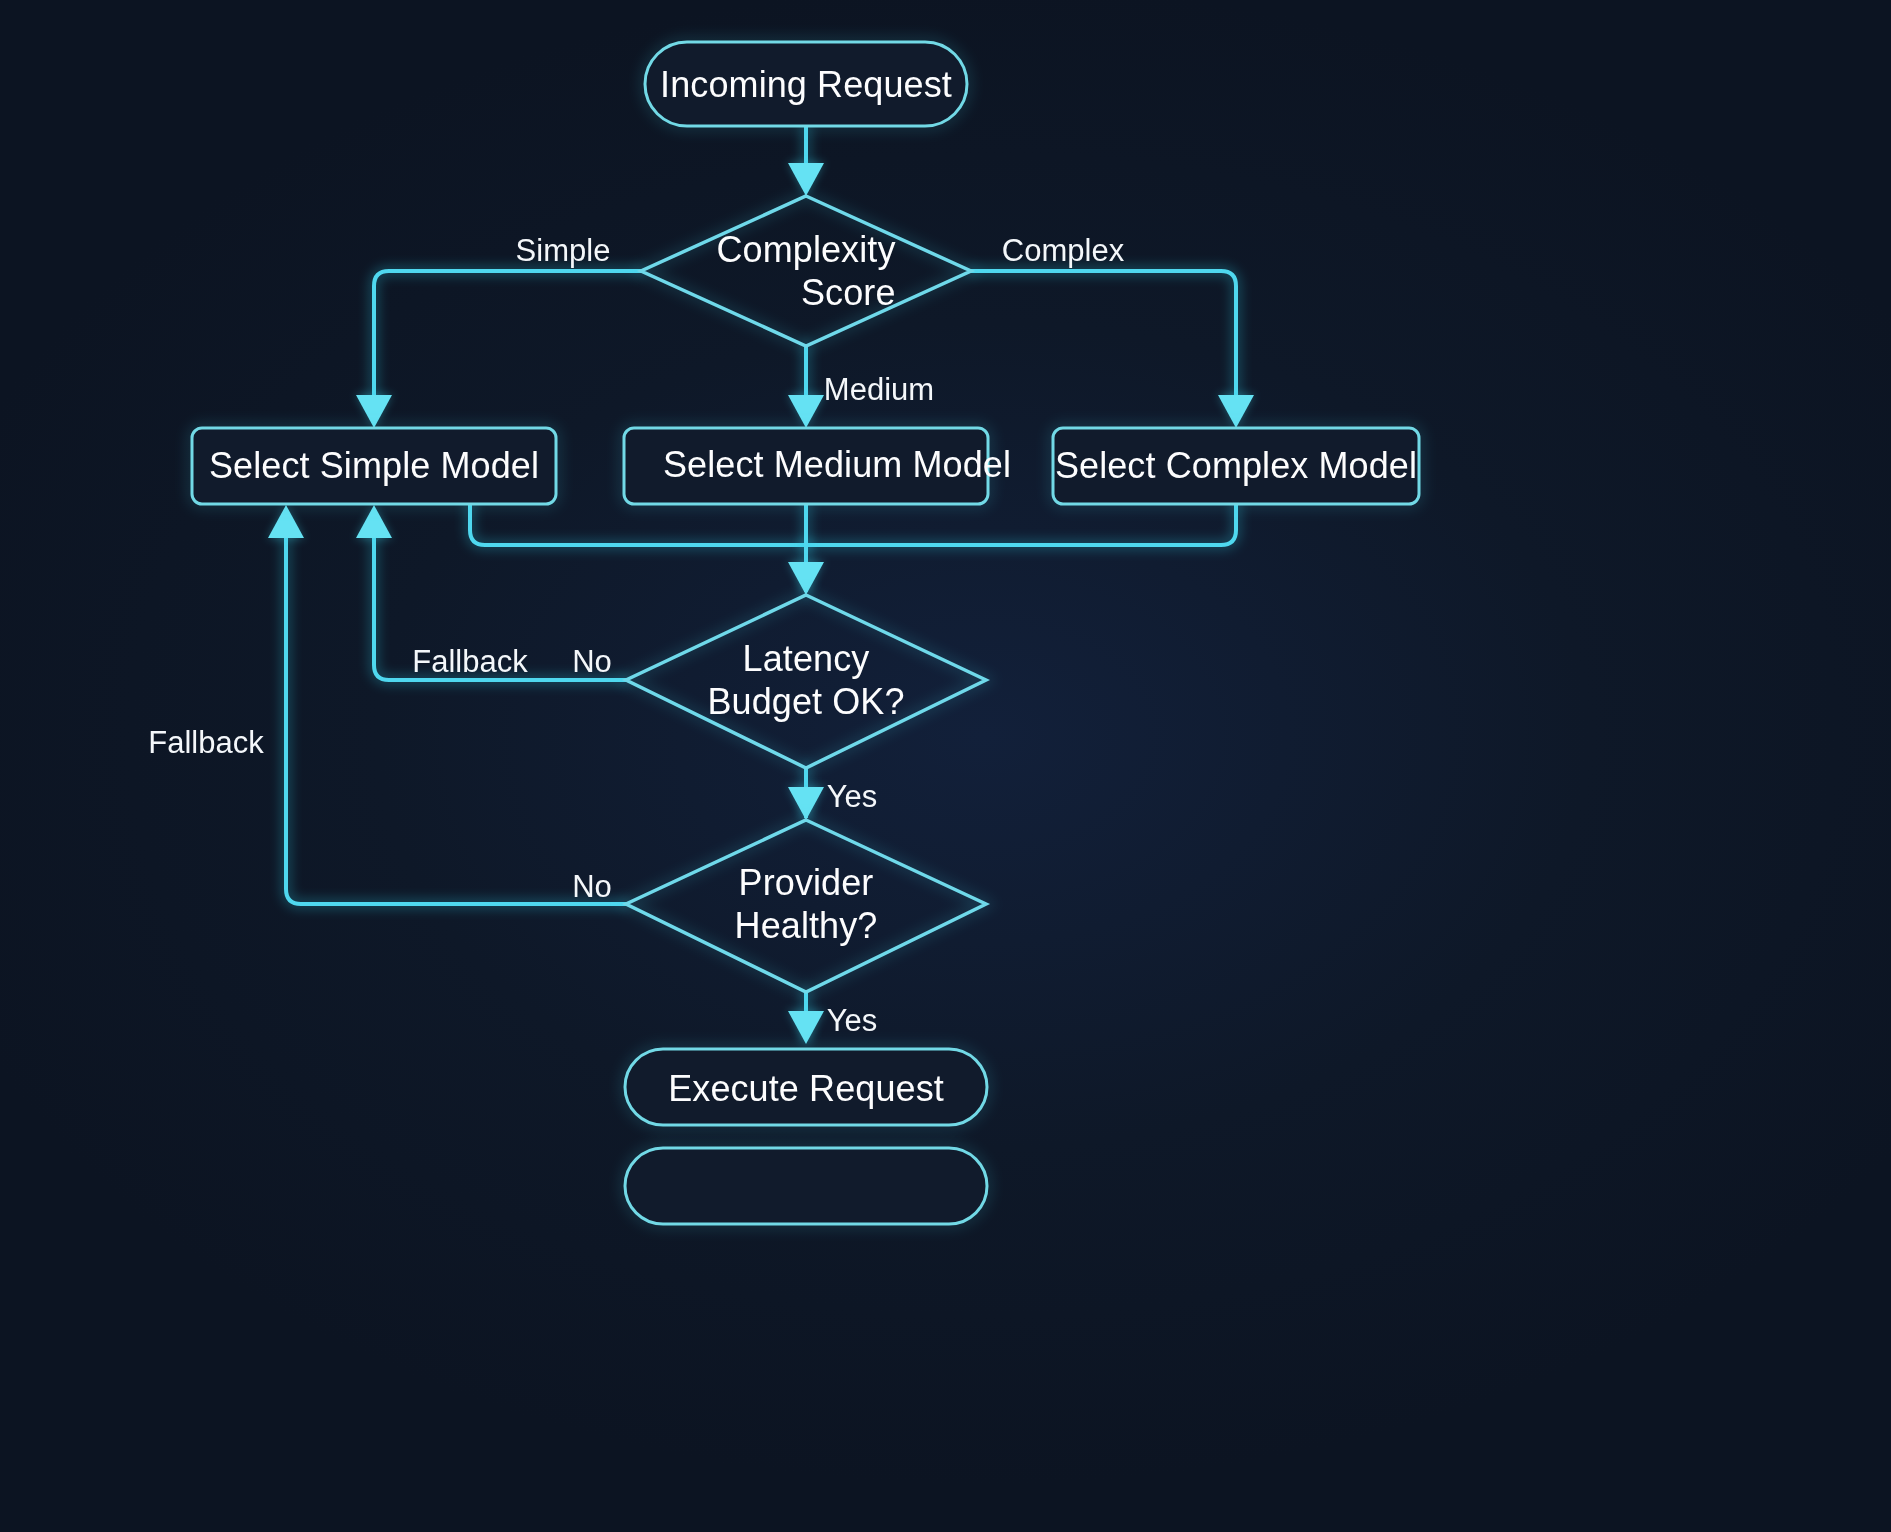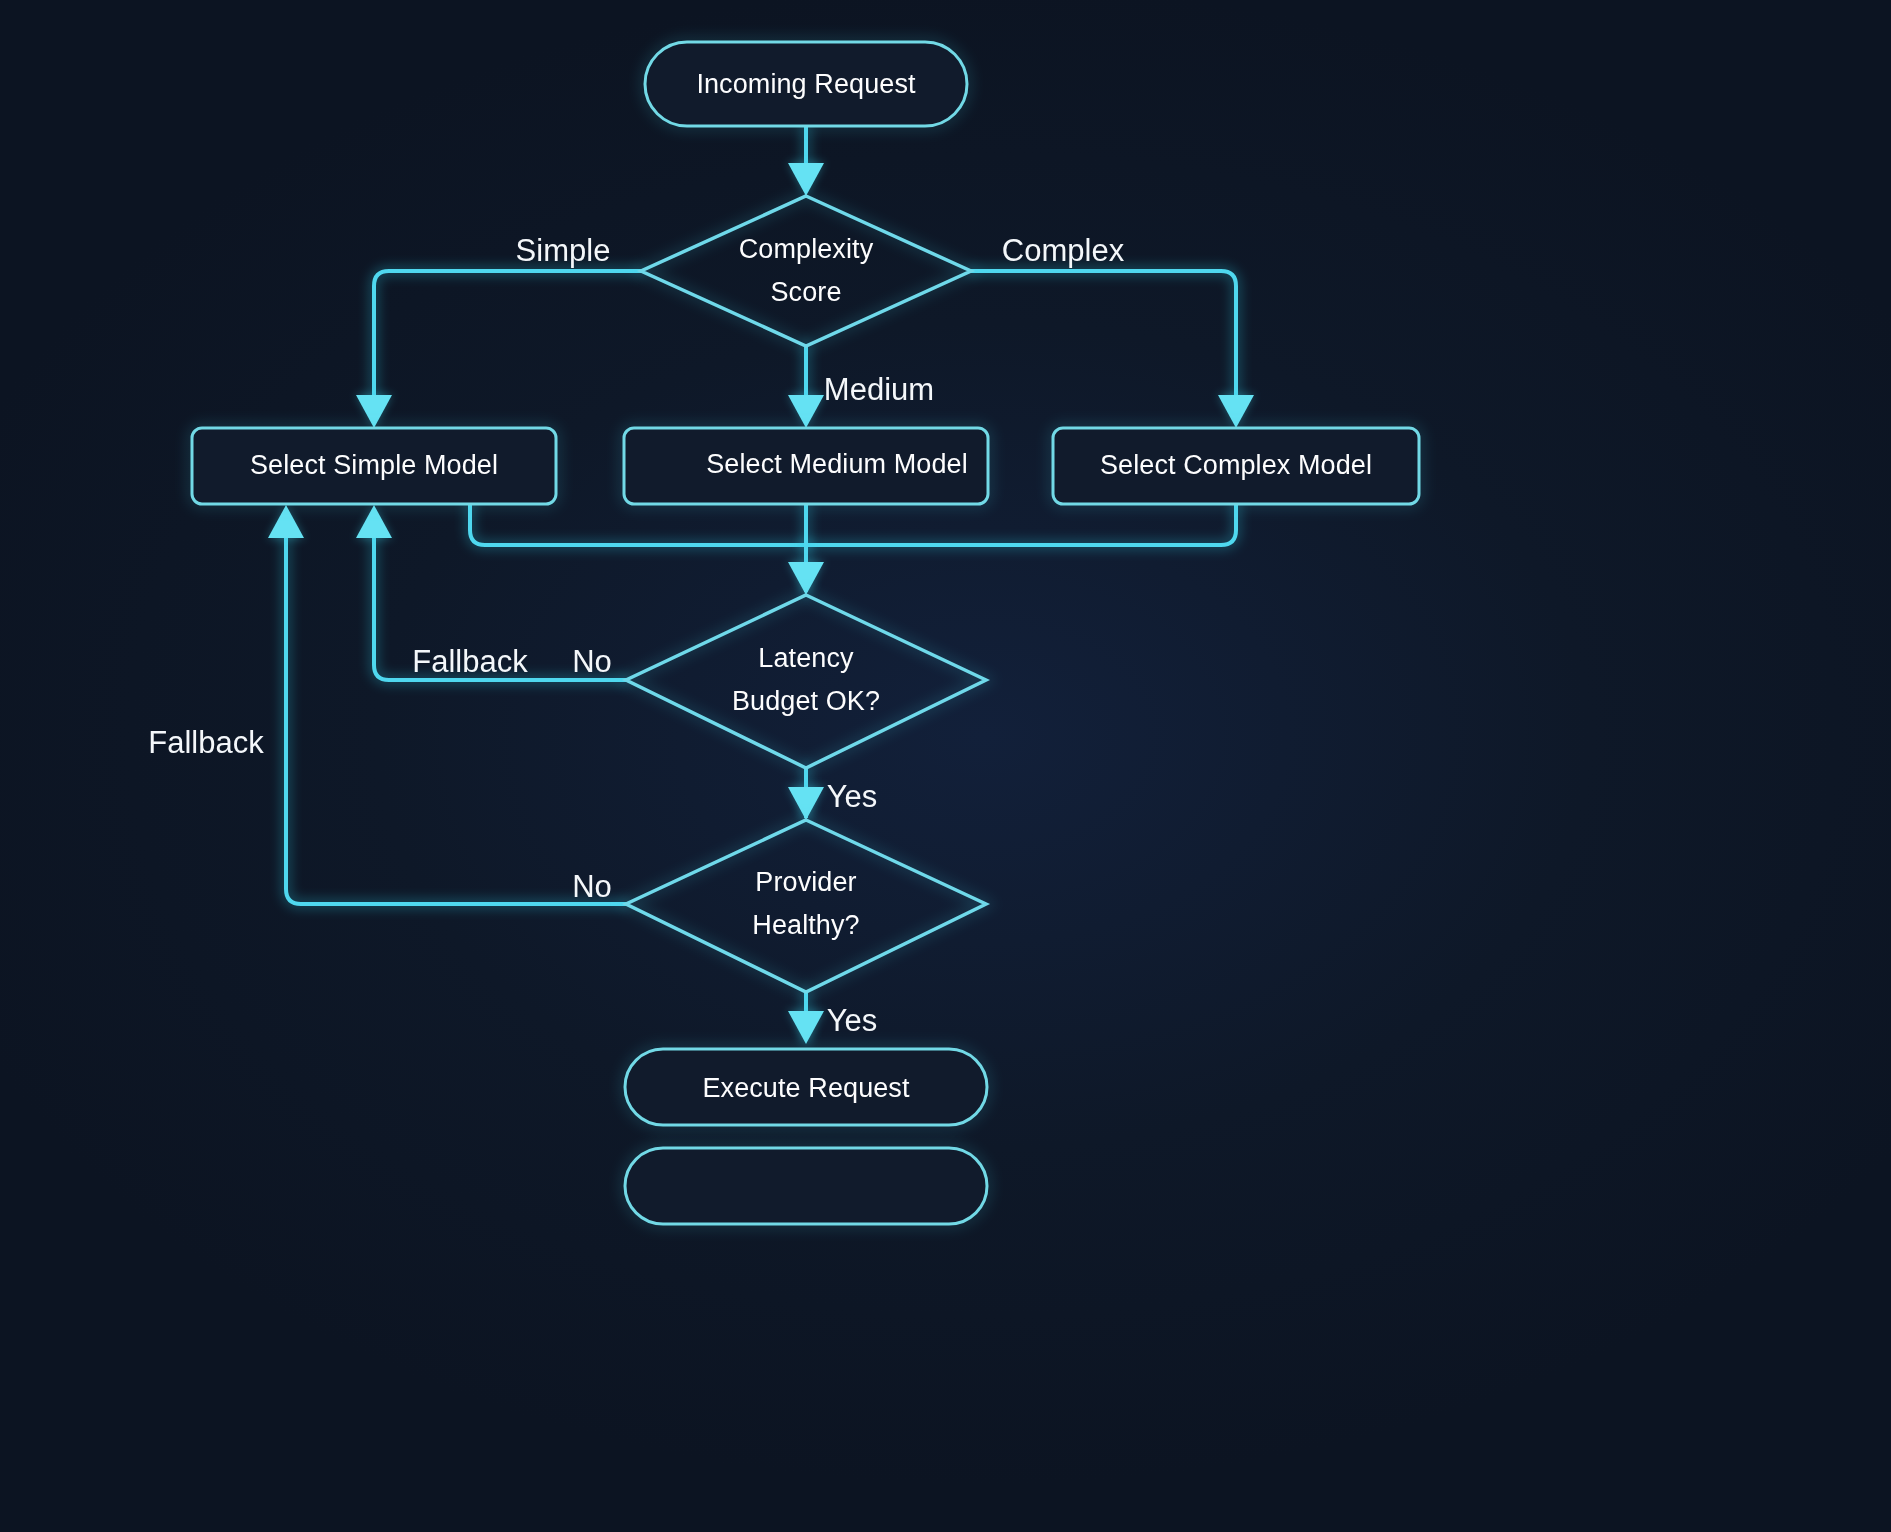--- a/index.html
+++ b/index.html
@@ -67,21 +67,21 @@
   .diamond-shape {
     fill: none;
     stroke: #6fd9ea;
     stroke-width: 3.5;
     stroke-linejoin: miter;
   }
   .node-label {
     position: absolute;
     color: #fdfdfe;
     font-family: "Liberation Sans", sans-serif;
-    font-size: 27px;
+    font-size: 36px;
     line-height: 43px;
     text-align: center;
     white-space: pre-line;
     transform: translate(-50%, -50%);
     letter-spacing: .1px;
     pointer-events: none;
   }
   .edge-label {
     position: absolute;
     color: #f4f7fa;
@@ -179,21 +179,21 @@
 
       <rect class="node-shape-glow" x="625" y="1049" width="362" height="76" rx="38" ry="38"></rect>
       <rect class="node-shape" x="625" y="1049" width="362" height="76" rx="38" ry="38"></rect>
 
       <rect class="node-shape-glow" x="625" y="1148" width="362" height="76" rx="38" ry="38"></rect>
       <rect class="node-shape" x="625" y="1148" width="362" height="76" rx="38" ry="38"></rect>
     </g>
   </svg>
 
   <div class="node-label" style="left:806px; top:84px;">Incoming Request</div>
-  <div class="node-label" style="left:806px; top:271px;">Complexity
+  <div class="node-label" style="left:806px; top:271px;text-align:right;">Complexity
 Score</div>
   <div class="node-label" style="left:374px; top:465px;">Select Simple Model</div>
   <div class="node-label" style="left:806px; top:464px;margin-left:31px;">Select Medium Model</div>
   <div class="node-label" style="left:1236px; top:465px;">Select Complex Model</div>
   <div class="node-label" style="left:806px; top:680px;">Latency
 Budget OK?</div>
   <div class="node-label" style="left:806px; top:904px;">Provider
 Healthy?</div>
   <div class="node-label" style="left:806px; top:1088px;">Execute Request</div>
 

